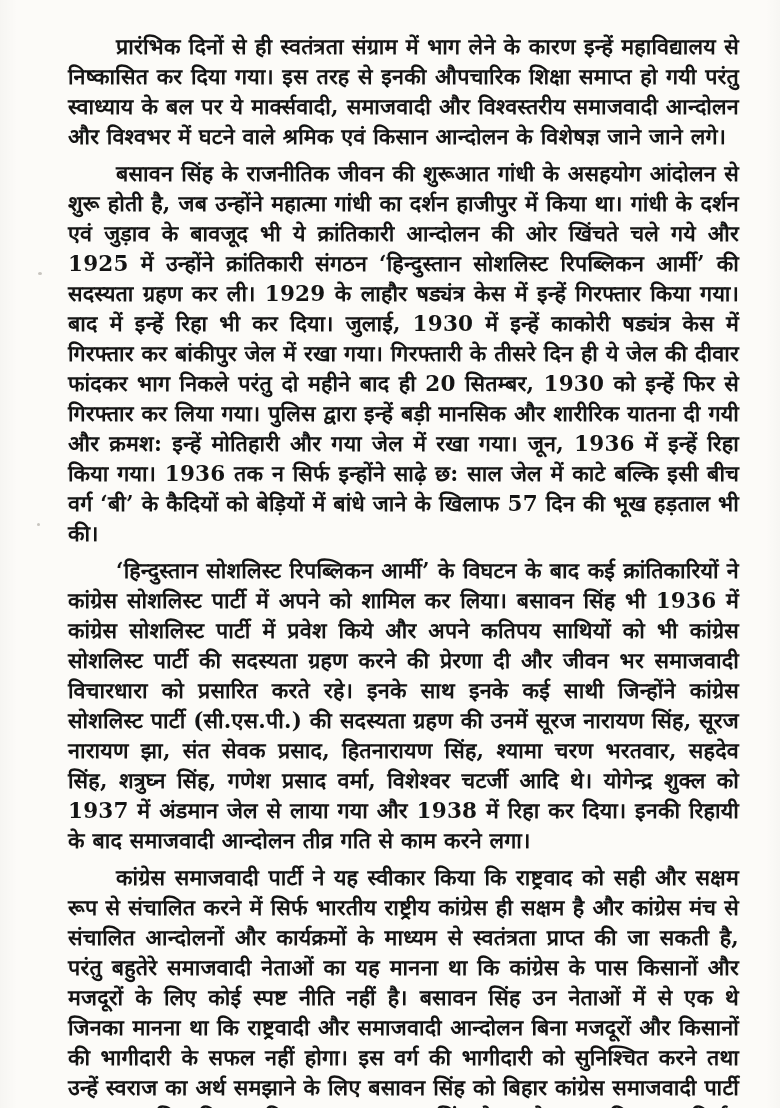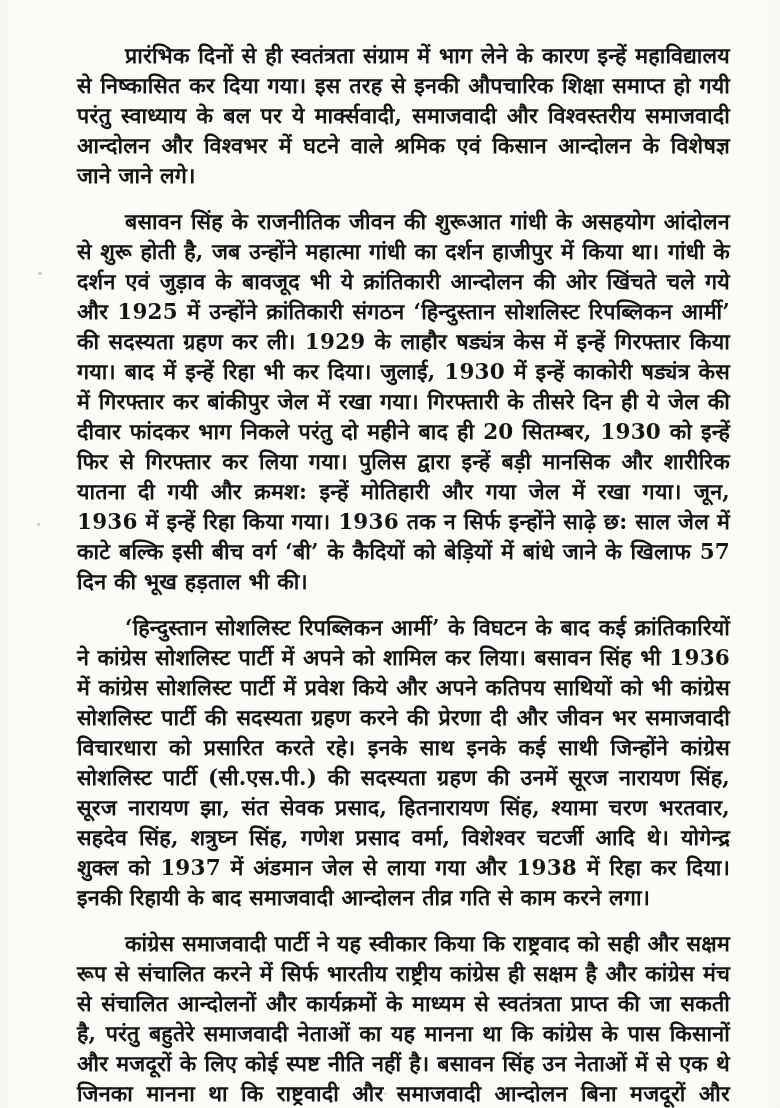--- a/index.html
+++ b/index.html
@@ -20,21 +20,21 @@
     width: 780px;
     height: 1108px;
     background:
       linear-gradient(90deg, rgba(0,0,0,0.025) 0, rgba(0,0,0,0) 18px),
       linear-gradient(270deg, rgba(0,0,0,0.02) 0, rgba(0,0,0,0) 14px),
       #fcfbf8;
     box-sizing: border-box;
     padding: 25px 34px 0 61px;
   }
   .para {
-    margin: 16px;
+    margin: 7px;
     font-family: "DejaVu Serif", "Liberation Serif", serif;
     font-size: 21.5px;
     font-weight: 600;
     line-height: 30px;
     color: #141414;
     text-align: justify;
     text-indent: 48px;
     letter-spacing: 0.2px;
     text-rendering: optimizeLegibility;
   }

